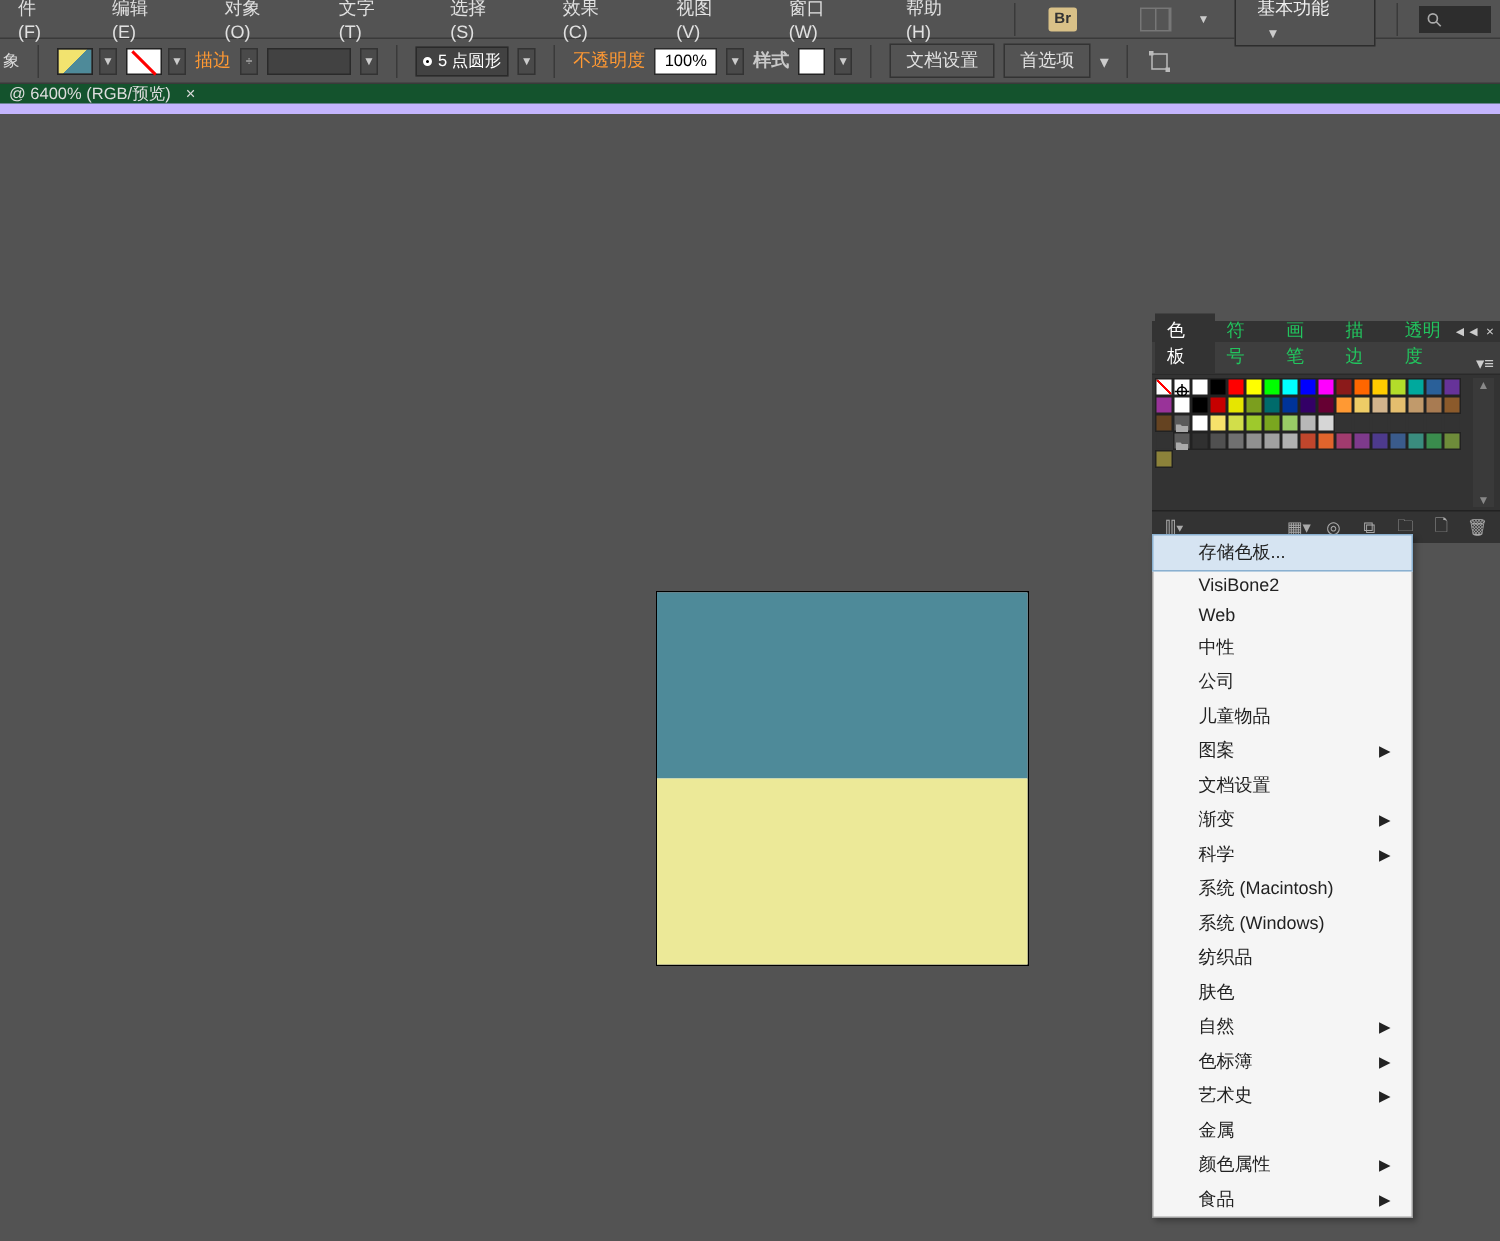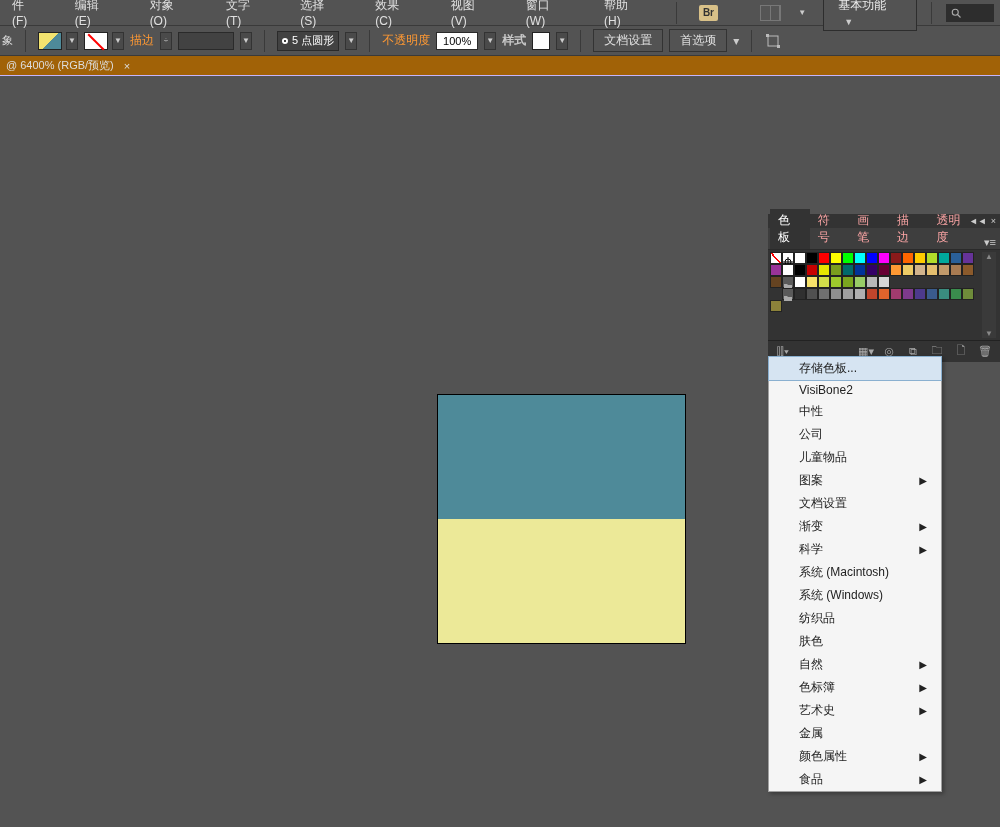--- a/index.html
+++ b/index.html
@@ -29,35 +29,35 @@
   .opt-label-gray { color:#c8c8c8; font-size:12px;font-weight:bold; }
   .opt-input { background:#424242; border:1px solid #2a2a2a; height:18px; width:56px; }
   .opt-input-white { background:#fff; border:1px solid #2a2a2a; height:18px; font-size:11px; text-align:center;}
   .opt-field-stroke { display:flex; align-items:center; gap:4px; background:#424242; border:1px solid #2a2a2a; height:20px; padding:0 4px;}
   .opt-field-stroke .dot { width:6px;height:6px;background:#000;border-radius:50%; border:2px solid #fff;}
   .opt-text { color:#fff; font-size:11px; }
   .opt-btn { background:#535353; border:1px solid #333; color:#e0e0e0; font-size:12px; padding:2px 10px; }
   .arrow-pref { color:#ccc; font-size:12px;}
   .pref-icon { width:18px;height:18px;display:flex;align-items:center;justify-content:center;color:#ccc;}
 
-  .tab-row { height:20px; background:#a16207; border-bottom:1px solid #c4b5fd; display:flex; align-items:center; padding-left:6px;}
+  .tab-row { height:20px; background:#14532d; border-bottom:7px solid #c4b5fd; display:flex; align-items:center; padding-left:6px;}
   .tab { color:#ddd; font-size:11px; padding-right:10px; }
   .tab-close { color:#ddd; font-size:11px; }
 
   .canvas-area { position:absolute; top:76px; left:0; right:0; bottom:0; background:#535353; }
   .artboard { position:absolute; left:437px; top:395px; width:249px; height:250px; background:#fff; border:1px solid #000; transform:translateY(0); }
   .art-top { height:50%; background:#4e8a99; }
   .art-bottom { height:50%; background:#ece998; }
   .artboard-pos { left:437px; top:318px; }
 
   .panel-stack { position:absolute; top:214px; right:0; width:232px; }
   .panel-stack-header { height:14px; background:#333; display:flex; justify-content:flex-end; align-items:center; gap:4px; padding-right:4px;}
   .panel-stack-header span { color:#ccc; font-size:9px; }
   .panel-tabs { height:22px; background:#3e3e3e; display:flex; align-items:flex-end; border-bottom:1px solid #2a2a2a; padding-left:2px;}
-  .panel-tab { color:#fca5a5; font-size:12px; padding:3px 8px; }
+  .panel-tab { color:#22c55e; font-size:12px; padding:3px 8px; }
   .panel-tab.active { background:#333; color:#fff; }
   .panel-body { background:#333; padding:2px 2px 2px 2px; }
   .swatch-grid { display:grid; grid-template-columns: repeat(17, 12px); grid-auto-rows:12px; gap:0; width:204px; position:relative;}
   .sw {   border:1px solid #222; }
   .panel-side-scroll { position:absolute; right:2px; top:0; bottom:0; width:14px; background:#3a3a3a; display:flex; flex-direction:column; justify-content:space-between; align-items:center;}
   .panel-side-scroll span { color:#888; font-size:8px;}
   .panel-body-wrap { position:relative; height:86px; }
   .panel-footer { height:22px; background:#333; border-top:1px solid #222; display:flex; align-items:center; justify-content:flex-end; gap:10px; padding:0 8px;}
   .ft-ic { color:#aaa; font-size:11px; width:14px; text-align:center;}
   .panel-menu-caret { margin-left:auto; color:#ccc; padding:0 4px; font-size:11px;}
@@ -270,20 +270,23 @@
 </div>
 
 <div class="context-menu" id="ctx">
     <div class="cm-item hl">
       <span>存储色板...</span>
     </div>
     <div class="cm-item">
       <span>VisiBone2</span>
     </div>
     <div class="cm-item">
+      <span>Web</span>
+    </div>
+    <div class="cm-item">
       <span>中性</span>
     </div>
     <div class="cm-item">
       <span>公司</span>
     </div>
     <div class="cm-item">
       <span>儿童物品</span>
     </div>
     <div class="cm-item">
       <span>图案</span>

